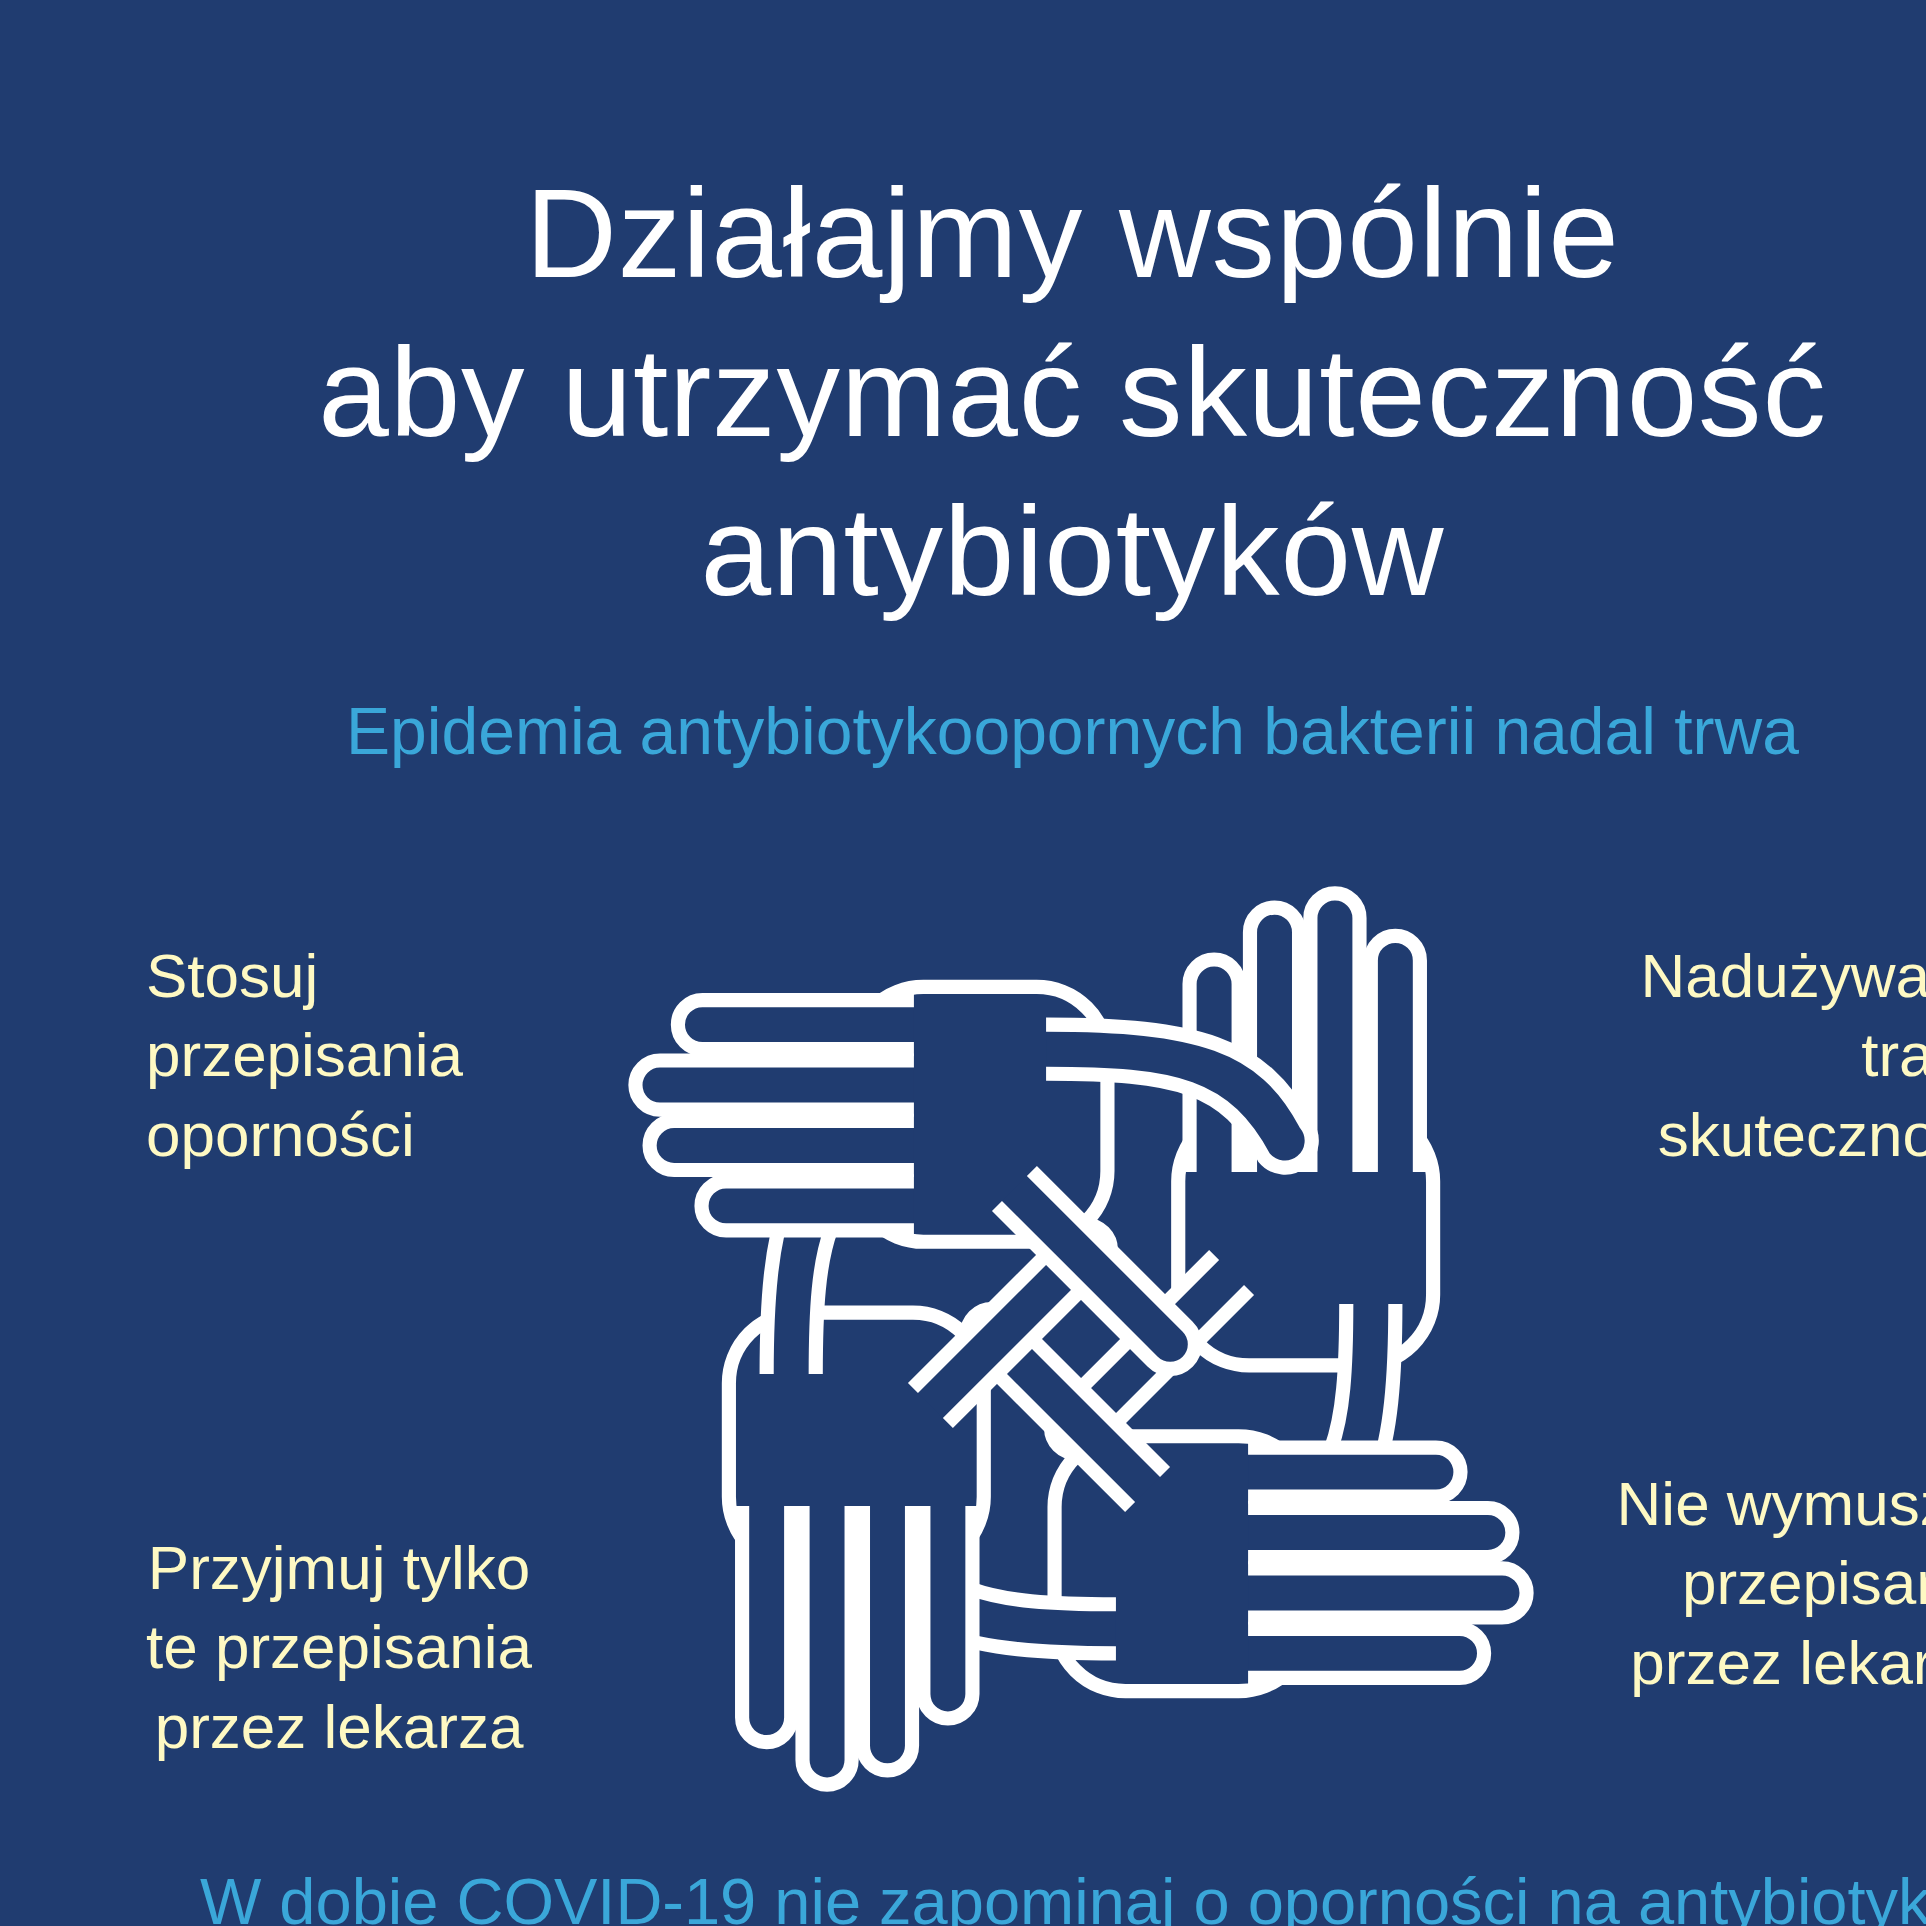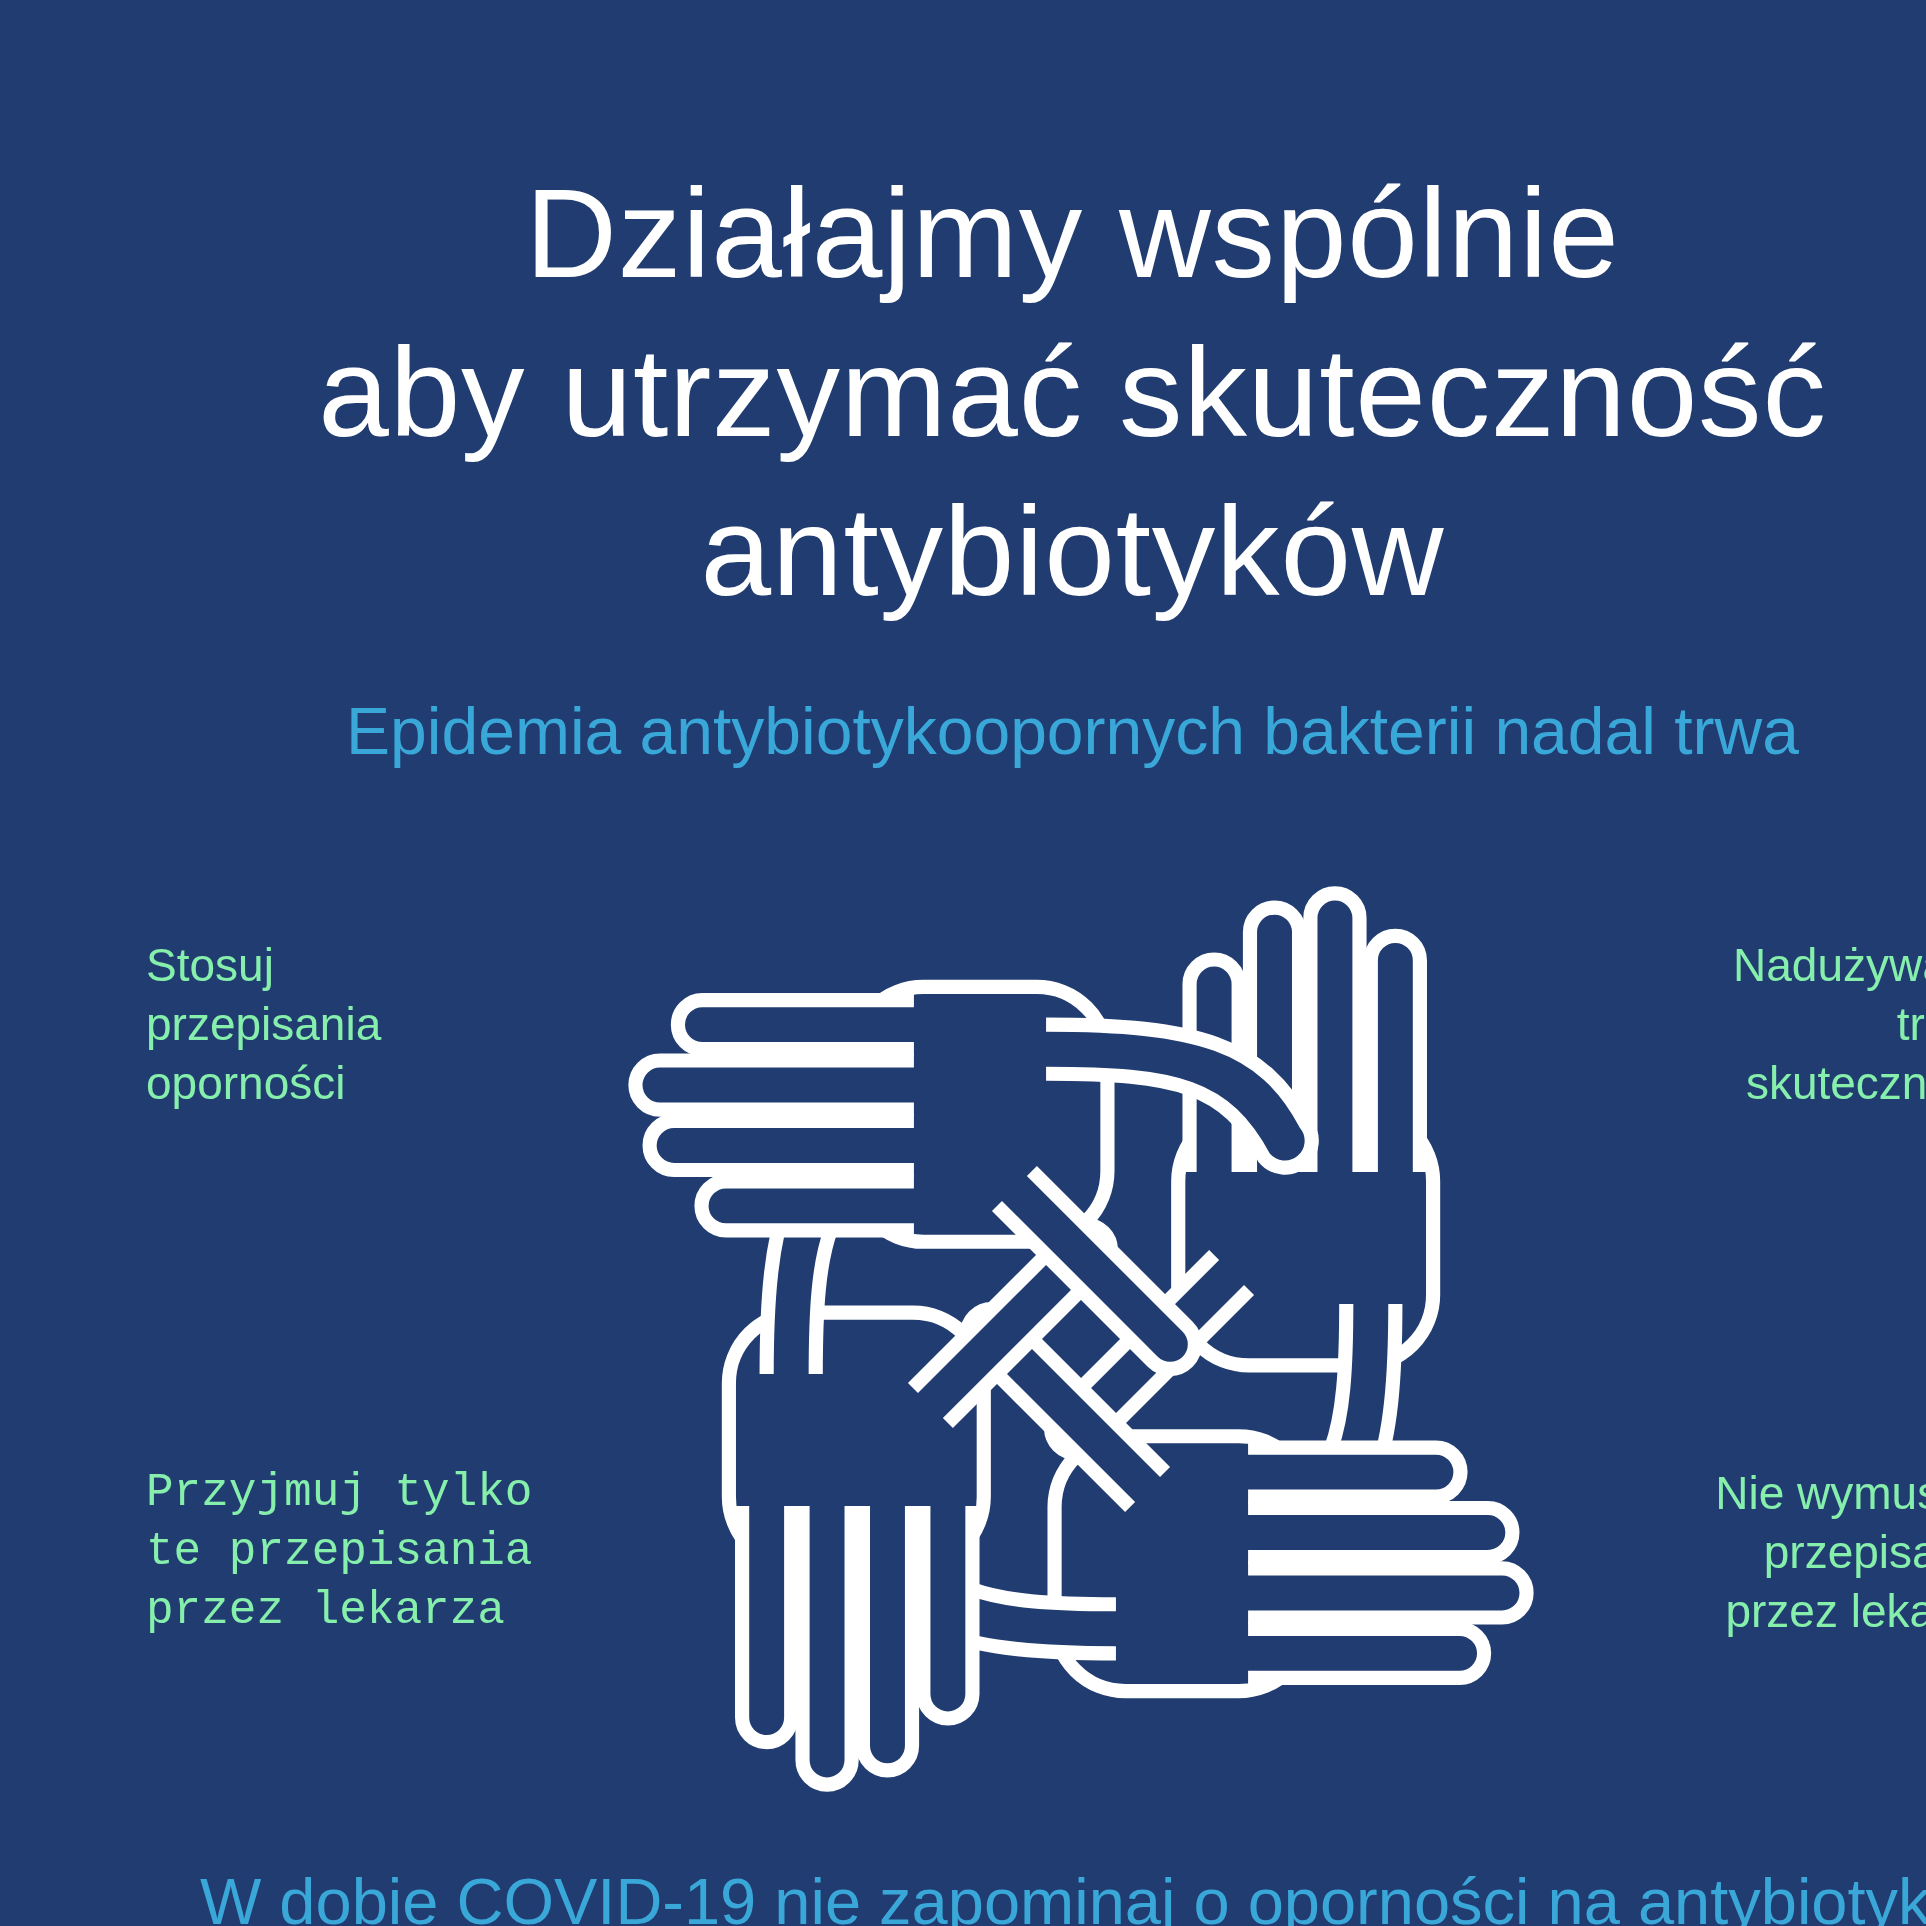--- a/index.html
+++ b/index.html
@@ -2,24 +2,24 @@
 <html style="font-size:6.2px"><head>
 <meta charset="utf-8">
 <style>
   html,body{margin:0;padding:0;background:#203C70;}
   .poster{position:relative;width:2145px;height:3034px;background:#203C70;overflow:hidden;
           font-family:"Liberation Sans",sans-serif;}
   .txt{position:absolute;left:0;width:100%;text-align:center;color:#fff;font-weight:400;}
   .title{top:154px;font-size:127px;line-height:1.25;letter-spacing:0.8px;}
   .subtitle{top:693px;font-size:66px;color:#3AA7D9;}
   .covid{top:1864px;font-size:65px;color:#3AA7D9;}
-  .tip{position:absolute;color:#86efac;font-size:46px;line-height:1.28;}
+  .tip{position:absolute;color:#fef9c3;font-size:62px;line-height:1.28;}
   .tip.tl{left:146px;top:936px;text-align:left;}
   .tip.tr{right:146px;top:936px;text-align:right;}
-  .tip.bl{left:146px;top:1464px;text-align:left;font-family:Liberation Mono, monospace;}
+  .tip.bl{left:146px;top:1528px;text-align:center;}
   .tip.br{right:146px;top:1464px;text-align:right;}
   .hands{position:absolute;left:609px;top:867px;width:944px;height:944px;}
   .hs{fill:#203C70;stroke:#fff;stroke-width:15px;}
 </style>
 </head>
 <body>
 
 <div class="poster">
 
   <div class="txt title">

